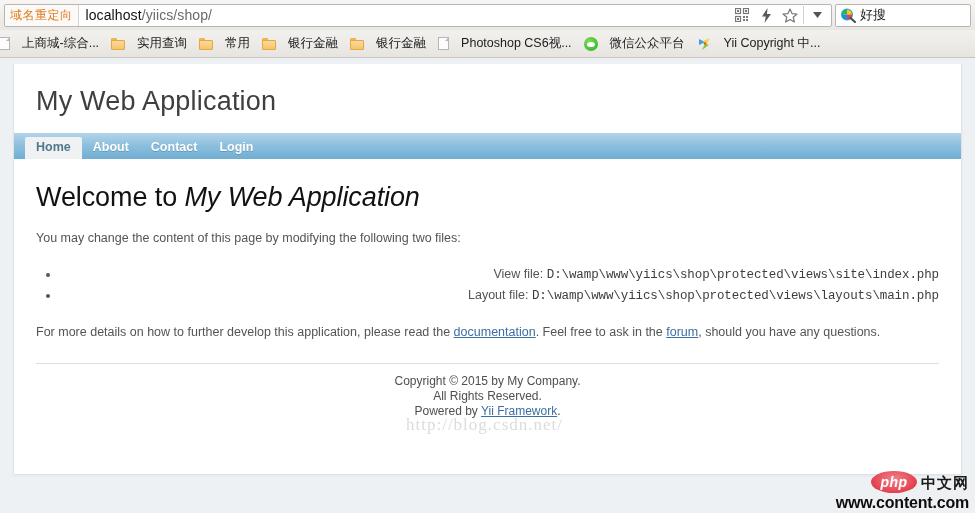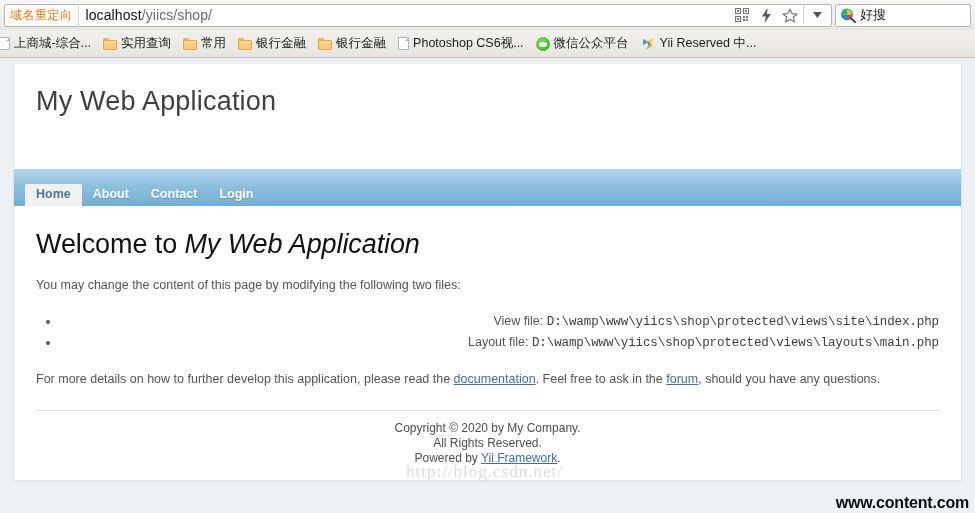--- a/index.html
+++ b/index.html
@@ -115,21 +115,21 @@
     align-items: center;
     height: 22px;
     padding: 0 6px;
     border-radius: 2px;
     white-space: nowrap;
     flex: 0 0 auto;
   }
   .bm-label {
     font-size: 12.5px;
     color: #1c1c1c;
-    margin-left: 4px;
+    margin-left: 12px;
   }
   .bm-first { margin-left: -9px; }
 
   .folder-icon {
     width: 14px; height: 12px;
     position: relative;
     flex: 0 0 auto;
   }
   .folder-icon::before {
     content: "";
@@ -212,26 +212,25 @@
   .site-title {
     font-size: 27px;
     font-weight: normal;
     color: #3f3f3f;
     margin: 0;
     letter-spacing: 0.2px;
   }
 
   .mainmenu {
     background: linear-gradient(to bottom, #b3d4ea 0%, #8ec0de 45%, #6faed3 100%);
-    height: 37px;
+    height: 26px;
     padding-left: 11px;
     display: flex;
     align-items: flex-end;
     box-sizing: border-box;
-    margin-top: 36px;
   }
   .menu-list {
     list-style: none;
     margin: 0;
     padding: 0;
     display: flex;
     align-items: flex-end;
     height: 26px;
   }
   .menu-list li {
@@ -460,21 +459,21 @@
     </div>
     <div class="bm-item">
       <span class="yii-icon">
         <svg width="15" height="14" viewBox="0 0 15 14">
           <path d="M2,2 L8,5 L2,8 Z" fill="#3aa3dc"></path>
           <path d="M13,1 L9.5,7 L6,4 Z" fill="#f7d340"></path>
           <path d="M5,13 L8,6.5 L12,8 Z" fill="#8cc63f"></path>
           <circle cx="8" cy="6.5" r="1.3" fill="#e84d3d"></circle>
         </svg>
       </span>
-      <span class="bm-label">Yii Reserved 中...</span>
+      <span class="bm-label">Yii Copyright 中...</span>
     </div>
   </div>
 </div>
 
 <div class="viewport">
   <div class="page-card">
 
     <div class="site-header">
       <h1 class="site-title">My Web Application</h1>
     </div>
@@ -508,22 +507,26 @@
       </ul>
 
       <p><span>For more details on how to further develop this application, please read the </span><a class="inline-link" href="#">documentation</a><span>. Feel free to ask in the </span><a class="inline-link" href="#">forum</a><span>, should you have any questions.</span></p>
 
       <div class="csdn-watermark">http://blog.csdn.net/</div>
     </div>
 
     <hr class="footer-divider">
 
     <div class="site-footer">
-      <div>Copyright © 2020 by My Company.</div>
+      <div>Copyright © 2015 by My Company.</div>
       <div>All Rights Reserved.</div>
       <div><span>Powered by </span><a href="#">Yii Framework</a><span>.</span></div>
     </div>
   </div>
 
   <div class="zzsucai-watermark">
+    <div class="php-badge">
+      <span class="php-oval">php</span>
+      <span class="cn-text">中文网</span>
+    </div>
     <div class="zz-url">www.content.com</div>
   </div>
 </div>
 
 </body></html>

